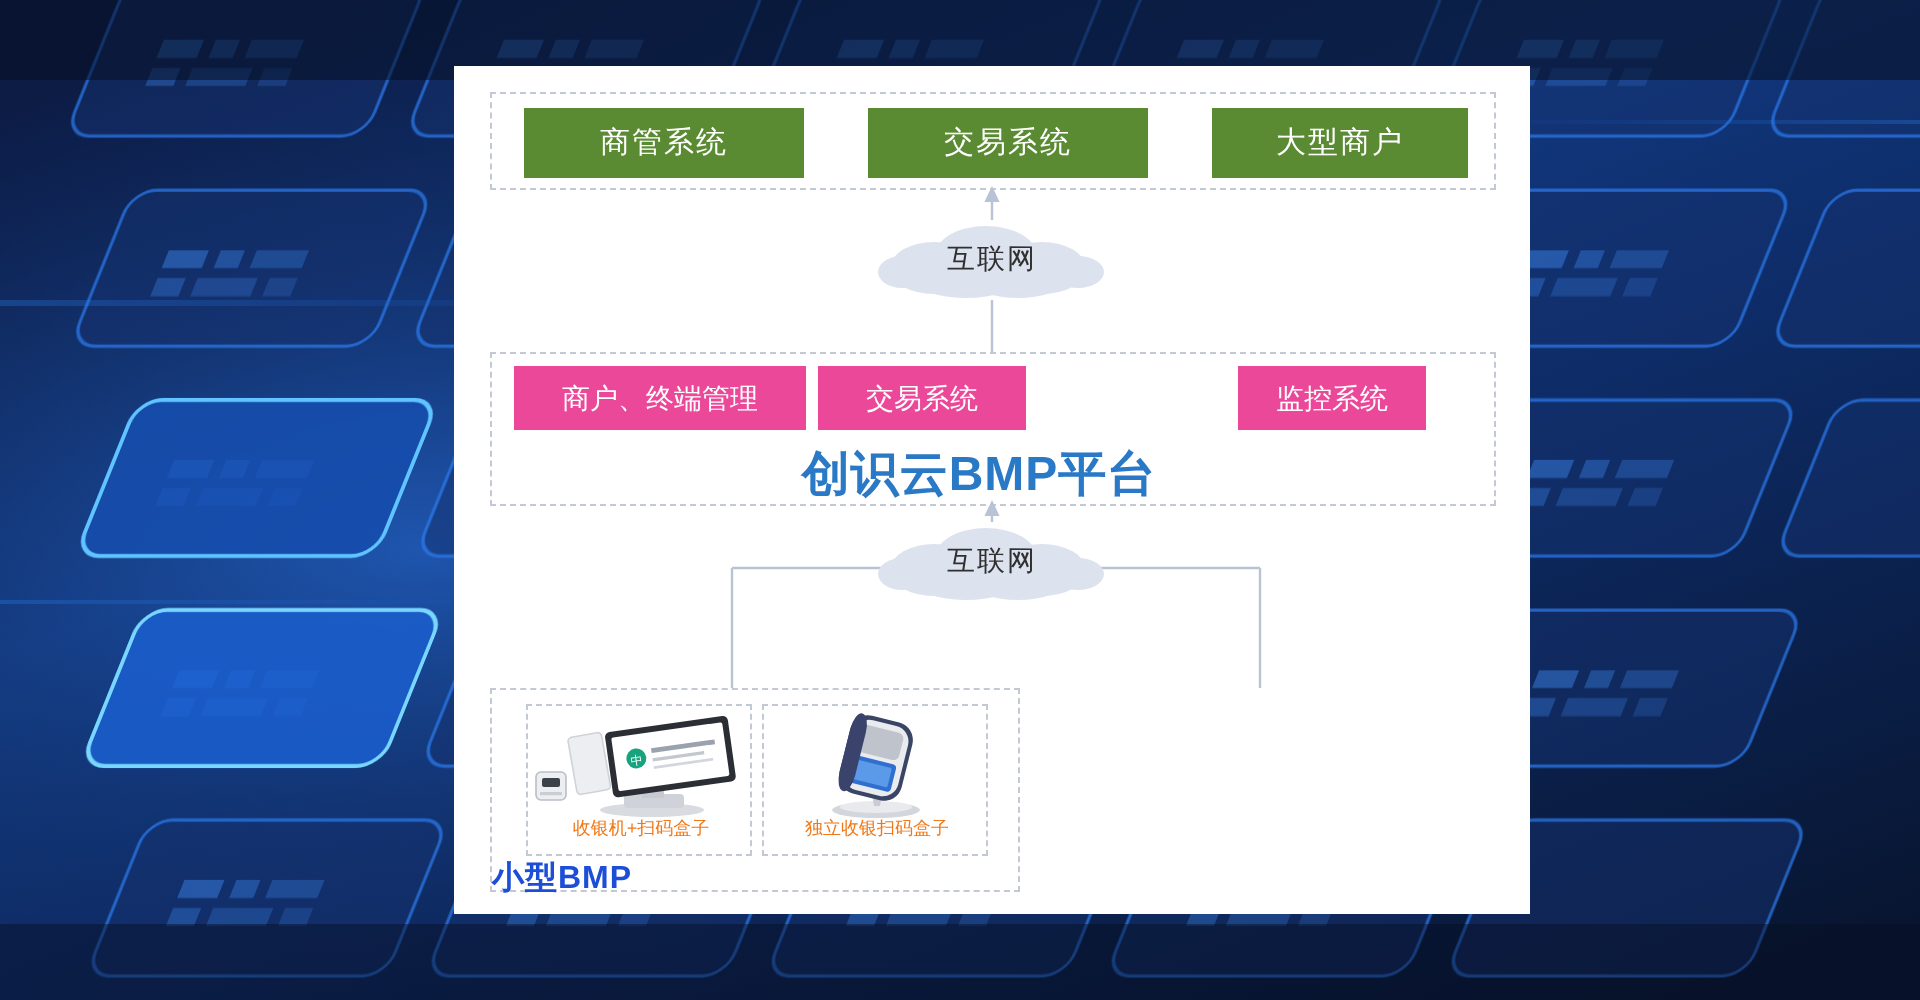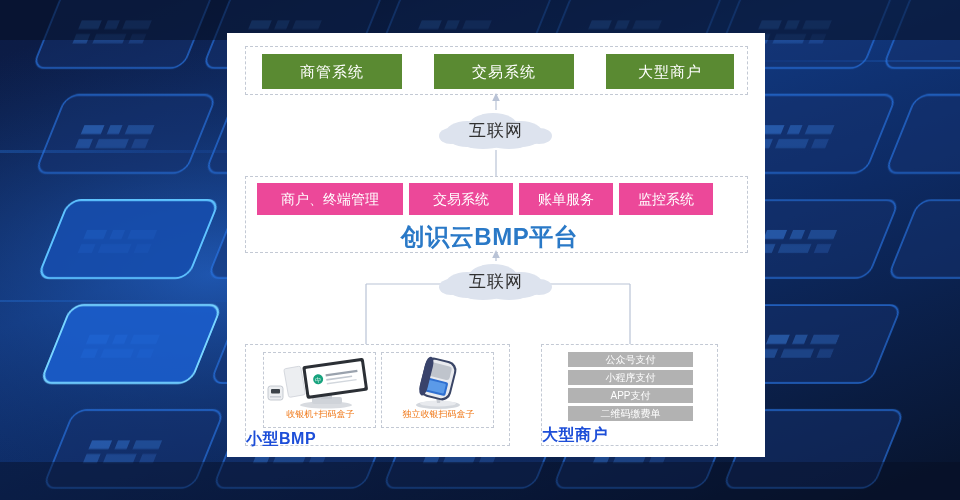--- a/index.html
+++ b/index.html
@@ -77,21 +77,21 @@
   .cloud {
     position: absolute;
     width: 122px; height: 40px;
     z-index: 2;
   }
   .cloud svg { position: absolute; left: 0; top: 0; }
   .cloud .ctext {
     position: absolute;
     left: 0; top: 0; width: 122px; height: 40px;
     display: flex; align-items: center; justify-content: center;
-    font-size: 17px; color: #303030;
+    font-size: 14px; color: #303030;
     letter-spacing: 1px;
   }
   #cloud-top { left: 208px; top: 77px; }
   #cloud-bot { left: 208px; top: 228px; }
 
   
   #links { position: absolute; left: 0; top: 0; width: 538px; height: 424px; z-index: 1; }
 
   
   #bl-group { left: 18px; top: 311px; width: 265px; height: 102px; }
@@ -295,21 +295,20 @@
         <ellipse cx="16" cy="26" rx="12" ry="8"></ellipse>
         <ellipse cx="104" cy="26" rx="13" ry="8"></ellipse>
       </g>
     </svg>
     <div class="ctext">互联网</div>
   </div>
 
   <div class="dgroup" id="mid-group">
     <div class="obox" id="obox0">商户、终端管理</div>
     <div class="obox" id="obox1">交易系统</div>
-    <div class="obox" id="obox2">账单服务</div>
     <div class="obox" id="obox3">监控系统</div>
     <div id="platform-title">创识云BMP平台</div>
   </div>
 
   <div class="cloud" id="cloud-bot">
     <svg width="122" height="40" viewBox="0 0 122 40" xmlns="http://www.w3.org/2000/svg">
       <g fill="#dde3ee">
         <ellipse cx="32" cy="24" rx="22" ry="13"></ellipse>
         <ellipse cx="58" cy="17" rx="25" ry="14"></ellipse>
         <ellipse cx="86" cy="24" rx="22" ry="13"></ellipse>
@@ -371,21 +370,14 @@
           <rect x="47" y="27" width="18" height="10" rx="1" fill="#5b9ae8"></rect>
           <rect x="40" y="4" width="8" height="40" rx="9" fill="#39436b"></rect>
         </g>
       </svg>
       <div class="devlabel">独立收银扫码盒子</div>
     </div>
 
     <div class="grouptitle" id="bl-title">小型BMP</div>
   </div>
 
-  <div class="dgroup" id="br-group">
-    <div class="paybox" id="pay0">公众号支付</div>
-    <div class="paybox" id="pay1">小程序支付</div>
-    <div class="paybox" id="pay2">APP支付</div>
-    <div class="paybox" id="pay3">二维码缴费单</div>
-    <div class="grouptitle" id="br-title">大型商户</div>
-  </div>
 
 </div>
 
 </body></html>

